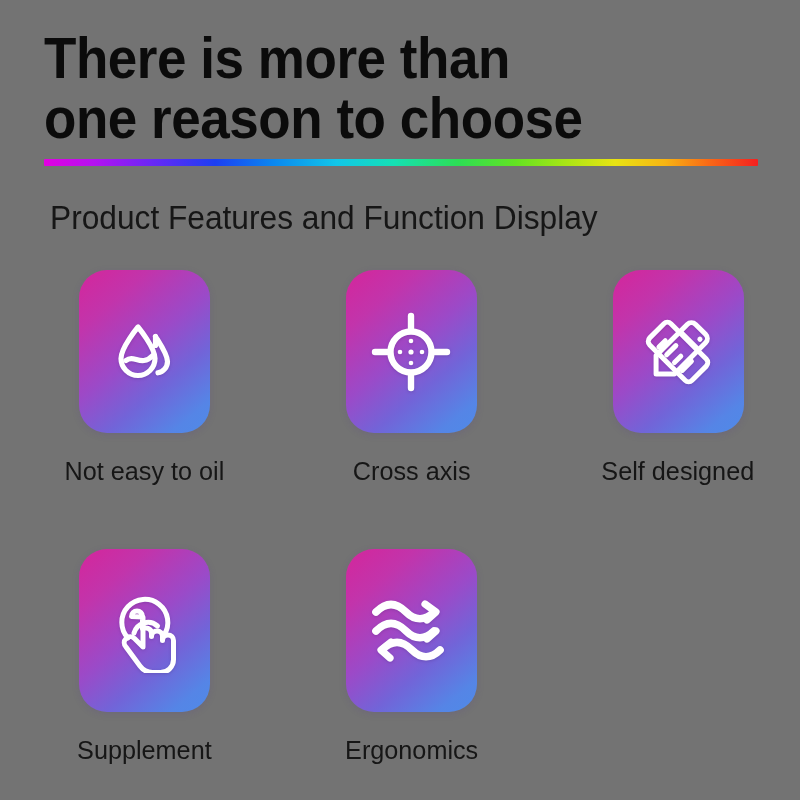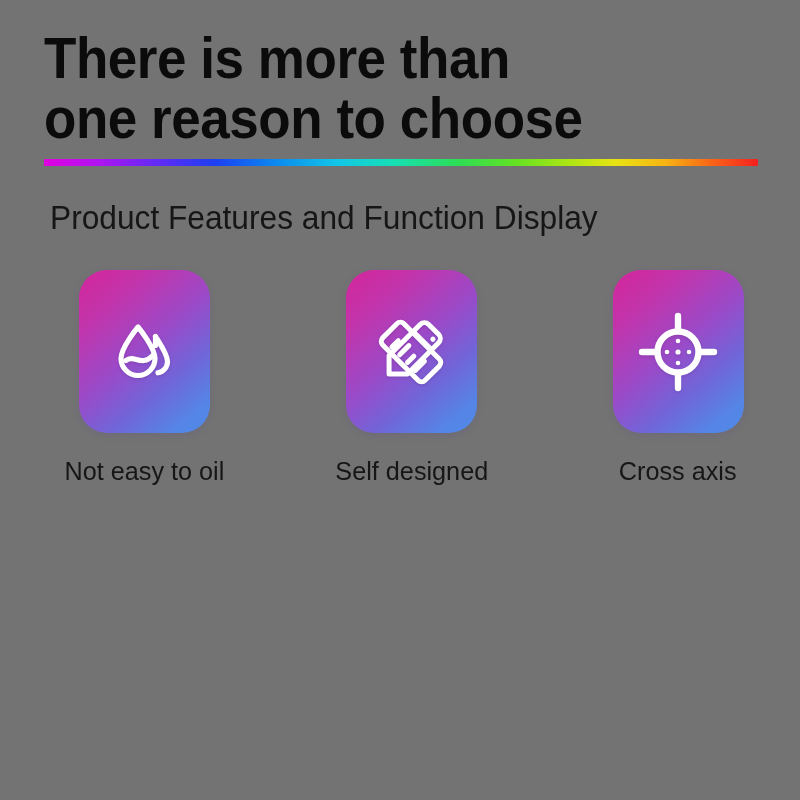--- a/index.html
+++ b/index.html
@@ -157,57 +157,92 @@
           </svg>
         </span>
       </div>
       <div class="caption">Not easy to oil</div>
     </div>
 
 
     <div class="feature-cell">
       <div class="tile">
         <span>
-          <svg width="80" height="80" viewBox="0 0 80 80" fill="none" stroke="#ffffff" stroke-width="5" stroke-linecap="round" stroke-linejoin="round">
-
-            <g transform="rotate(45 40 40)">
-              <path d="M33 8 h14 a6 6 0 0 1 6 6 v44 l-13 13 l-13 -13 v-44 a6 6 0 0 1 6 -6 z"></path>
-              <path d="M27 24 h26"></path>
-              <circle cx="46.5" cy="15.5" r="2.6" fill="#ffffff" stroke="none"></circle>
-            </g>
-
-            <g transform="rotate(-45 40 40)">
-              <path d="M30 10 h20 a5 5 0 0 1 5 5 v50 a5 5 0 0 1 -5 5 h-20 a5 5 0 0 1 -5 -5 v-50 a5 5 0 0 1 5 -5 z"></path>
-              <path d="M30 23 h9"></path>
-              <path d="M30 34 h13"></path>
-              <path d="M30 45 h9"></path>
-              <path d="M30 56 h13"></path>
-            </g>
-          </svg>
-        </span>
-      </div>
-      <div class="caption">Self designed</div>
-    </div>
-
-    <div class="feature-cell">
-      <div class="tile">
-        <span>
           <svg width="80" height="80" viewBox="0 0 80 80" fill="none" stroke="#ffffff" stroke-width="6.4" stroke-linecap="round">
             <circle cx="40" cy="40" r="20.5"></circle>
             <path d="M40 4 v14"></path>
             <path d="M40 62 v14"></path>
             <path d="M4 40 h14"></path>
             <path d="M62 40 h14"></path>
             <circle cx="40" cy="40" r="2.6" fill="#ffffff" stroke="none"></circle>
             <circle cx="40" cy="29" r="2.3" fill="#ffffff" stroke="none"></circle>
             <circle cx="40" cy="51" r="2.3" fill="#ffffff" stroke="none"></circle>
             <circle cx="29" cy="40" r="2.3" fill="#ffffff" stroke="none"></circle>
             <circle cx="51" cy="40" r="2.3" fill="#ffffff" stroke="none"></circle>
           </svg>
         </span>
       </div>
       <div class="caption">Cross axis</div>
     </div>
 
-
+    <div class="feature-cell">
+      <div class="tile">
+        <span>
+          <svg width="80" height="80" viewBox="0 0 80 80" fill="none" stroke="#ffffff" stroke-width="5" stroke-linecap="round" stroke-linejoin="round">
+
+            <g transform="rotate(45 40 40)">
+              <path d="M33 8 h14 a6 6 0 0 1 6 6 v44 l-13 13 l-13 -13 v-44 a6 6 0 0 1 6 -6 z"></path>
+              <path d="M27 24 h26"></path>
+              <circle cx="46.5" cy="15.5" r="2.6" fill="#ffffff" stroke="none"></circle>
+            </g>
+
+            <g transform="rotate(-45 40 40)">
+              <path d="M30 10 h20 a5 5 0 0 1 5 5 v50 a5 5 0 0 1 -5 5 h-20 a5 5 0 0 1 -5 -5 v-50 a5 5 0 0 1 5 -5 z"></path>
+              <path d="M30 23 h9"></path>
+              <path d="M30 34 h13"></path>
+              <path d="M30 45 h9"></path>
+              <path d="M30 56 h13"></path>
+            </g>
+          </svg>
+        </span>
+      </div>
+      <div class="caption">Self designed</div>
+    </div>
+
+    <div class="feature-cell">
+      <div class="tile">
+        <span>
+          <svg width="76" height="84" viewBox="0 0 76 84" fill="none" stroke="#ffffff" stroke-width="5" stroke-linecap="round" stroke-linejoin="round">
+
+            <path d="M21 49 A23 23 0 1 1 57 46"></path>
+
+            <path d="M27 44 A14.5 14.5 0 0 1 50.5 37"></path>
+
+            <path d="M36 28 v30 l-8.5 -8.5 a6 6 0 0 0 -8.5 8.5 l14 19 a16 16 0 0 0 12.5 6.5 h8
+                     a13 13 0 0 0 13 -13 v-19 a5.5 5.5 0 0 0 -11 0 v-4 a5.5 5.5 0 0 0 -11 0 v-3
+                     a5.5 5.5 0 0 0 -9 -4.2 v-12.8 a5.5 5.5 0 0 0 -11 0 z"></path>
+          </svg>
+        </span>
+      </div>
+      <div class="caption">Supplement</div>
+    </div>
+
+    <div class="feature-cell">
+      <div class="tile">
+        <span>
+          <svg width="82" height="66" viewBox="0 0 82 66" fill="none" stroke="#ffffff" stroke-width="7.6" stroke-linecap="round" stroke-linejoin="round">
+
+            <path d="M6 14 C16 4 26 4 36 14 C45 23 55 23 64 14"></path>
+            <path d="M55 6 L66 14 L57 22" stroke-width="7.2"></path>
+
+            <path d="M6 33 C16 23 26 23 36 33 C45 42 55 42 64 33"></path>
+            <path d="M57 41 L66 33" stroke-width="7.2"></path>
+
+            <path d="M12 52 C22 42 32 42 42 52 C51 61 61 61 70 52"></path>
+            <path d="M21 44 L11 52 L20 60" stroke-width="7.2"></path>
+          </svg>
+        </span>
+      </div>
+      <div class="caption">Ergonomics</div>
+    </div>
 
   </div>
 </div>
 
 </body></html>

